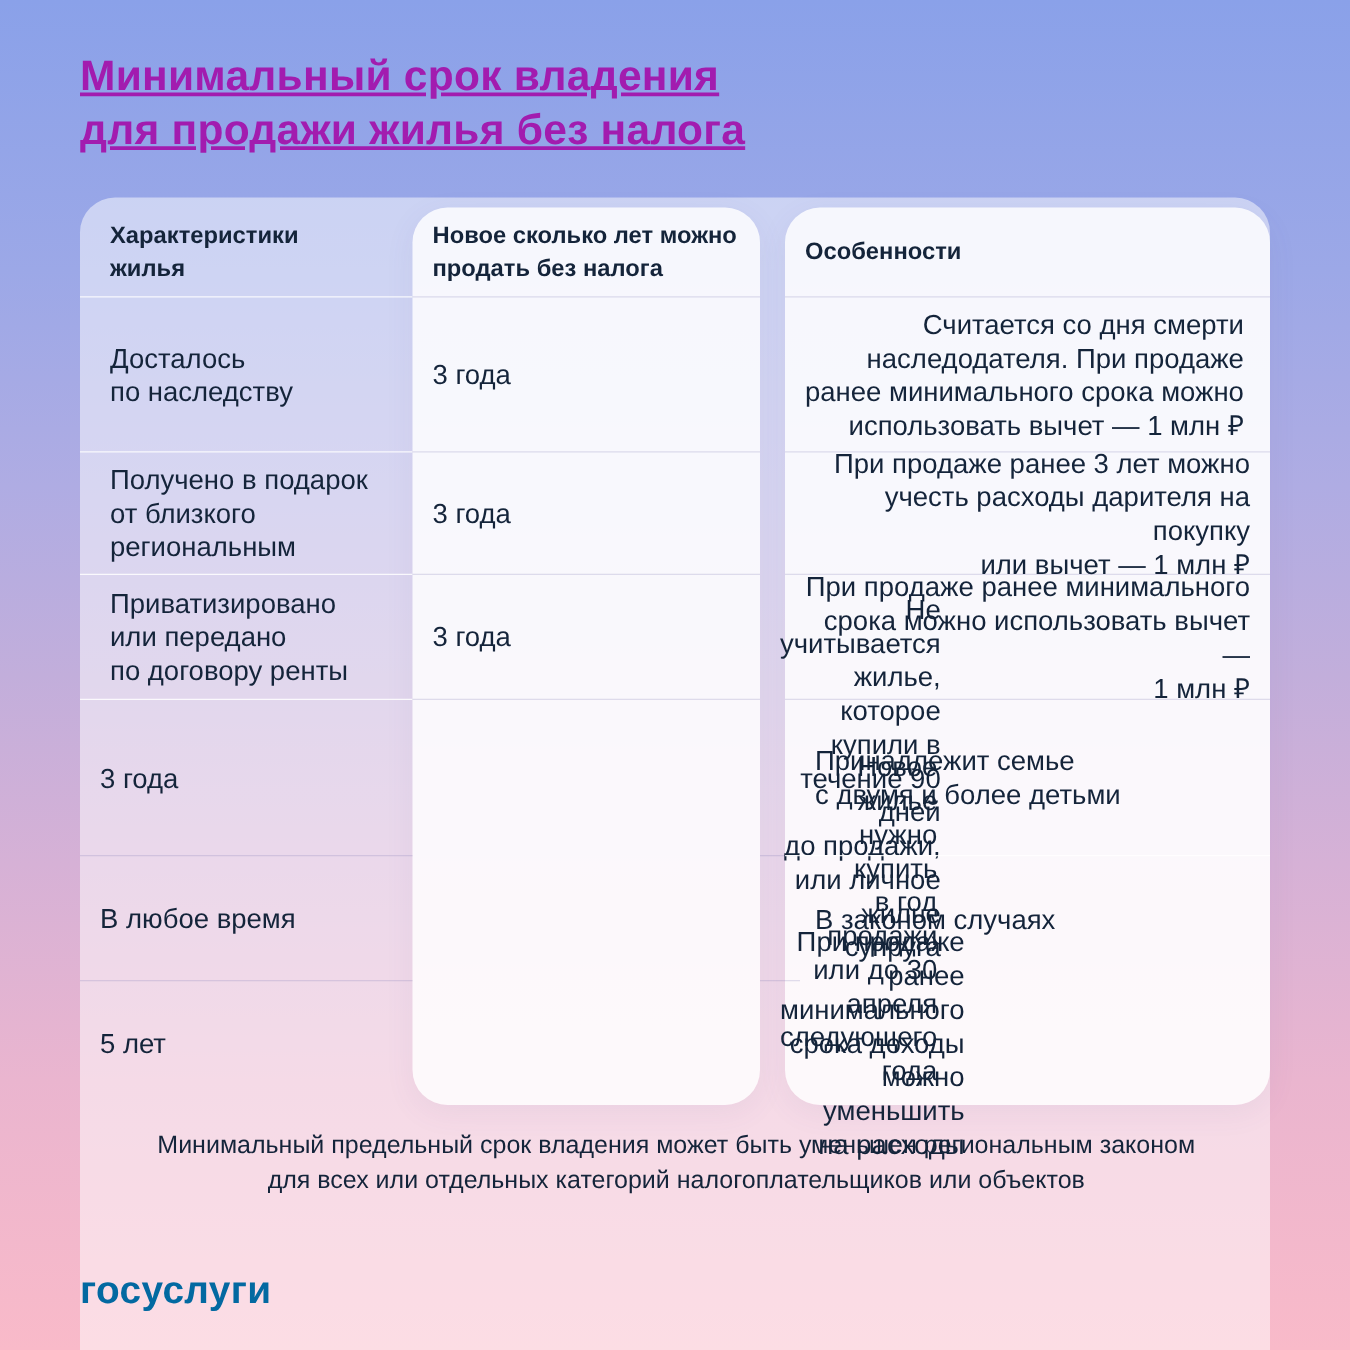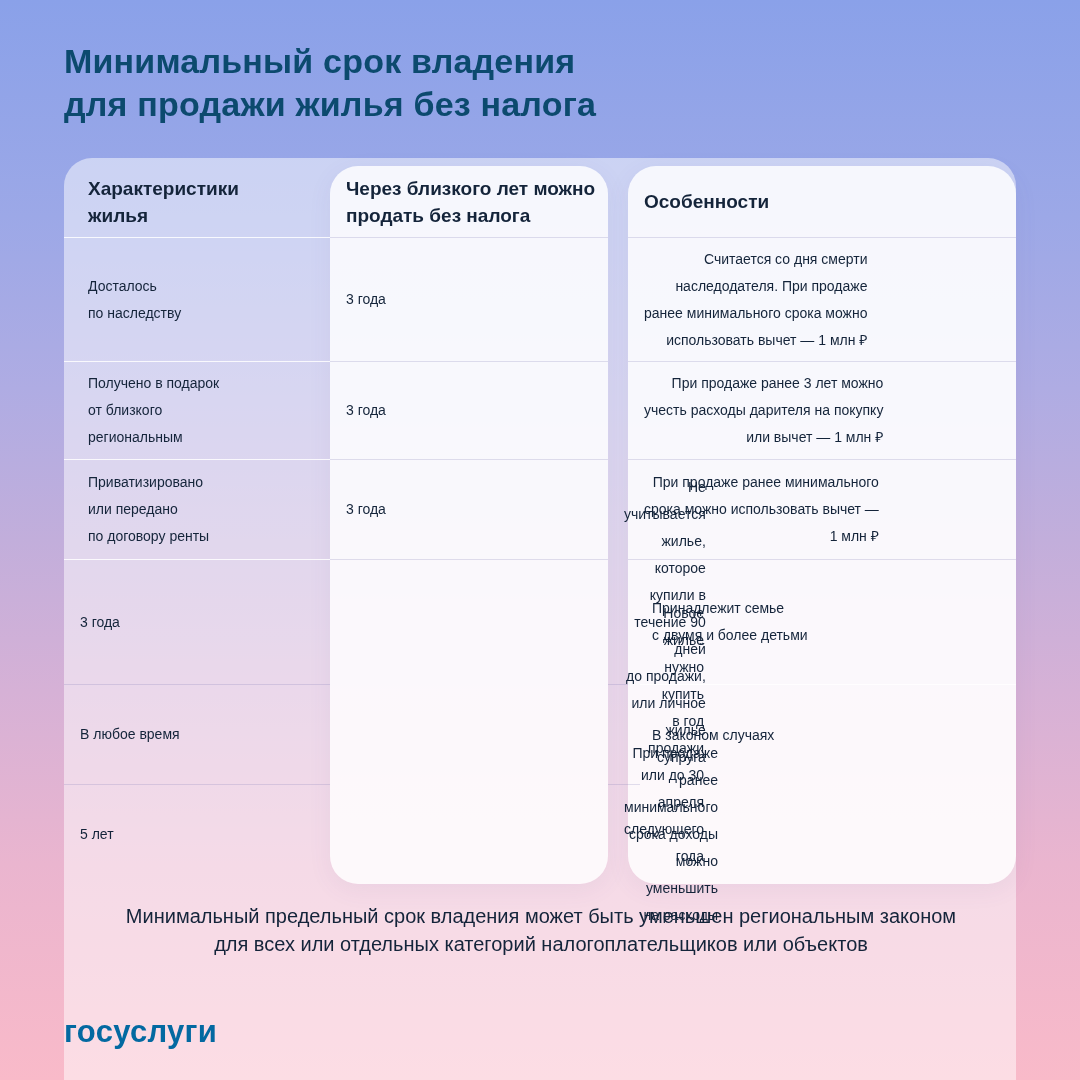--- a/index.html
+++ b/index.html
@@ -21,23 +21,24 @@
       #F9BAC9 100%);
   }
 
   .title {
     position: absolute;
     left: 64px;
     top: 40px;
     font-size: 34px;
     line-height: 43px;
     font-weight: bold;
-    color: #0c4a6e;
+    color: #a21caf;
     white-space: pre-line;
     letter-spacing: 0.2px;
+    text-decoration: underline;
   }
 
   .panel {
     position: absolute;
     left: 64px;
     top: 158px;
     width: 952px;
     height: 1026px;
     background: rgba(255, 255, 255, 0.50);
     border-radius: 28px;
@@ -61,21 +62,21 @@
     width: 952px;
     display: grid;
     grid-template-columns: 266px 278px 20px 388px;
     grid-template-rows: 72px 124px 98px 100px 125px 100px 99px;
   }
 
   .cell {
     display: flex;
     align-items: center;
     white-space: pre-line;
-    font-size: 14px;
+    font-size: 22px;
     line-height: 27px;
   }
   .c1 { padding: 0 20px 0 24px; }
   .c2 { padding: 0 8px 0 16px; }
   .c3 { padding: 0 16px; text-align: right; }
   .hdr { font-weight: bold; font-size: 19px; }
 
   .bb1 { border-bottom: 1px solid rgba(255, 255, 255, 0.85); }
   .bb2 { border-bottom: 1px solid rgba(124, 118, 176, 0.22); }
 
@@ -108,21 +109,21 @@
 для продажи жилья без налога</div>
 
 <div class="panel">
   <div class="card card2"></div>
   <div class="card card3"></div>
 
   <div class="table">
 
     <div class="cell c1 hdr bb1">Характеристики
 жилья</div>
-    <div class="cell c2 hdr bb2">Через близкого лет можно
+    <div class="cell c2 hdr bb2">Новое сколько лет можно
 продать без налога</div>
     <div class="cell sp"></div>
     <div class="cell c3 hdr bb2">Особенности</div>
 
     <div class="cell c1 bb1">Досталось
 по наследству</div>
     <div class="cell c2 bb2">3 года</div>
     <div class="cell sp"></div>
     <div class="cell c3 bb2">Считается со дня смерти
 наследодателя. При продаже

